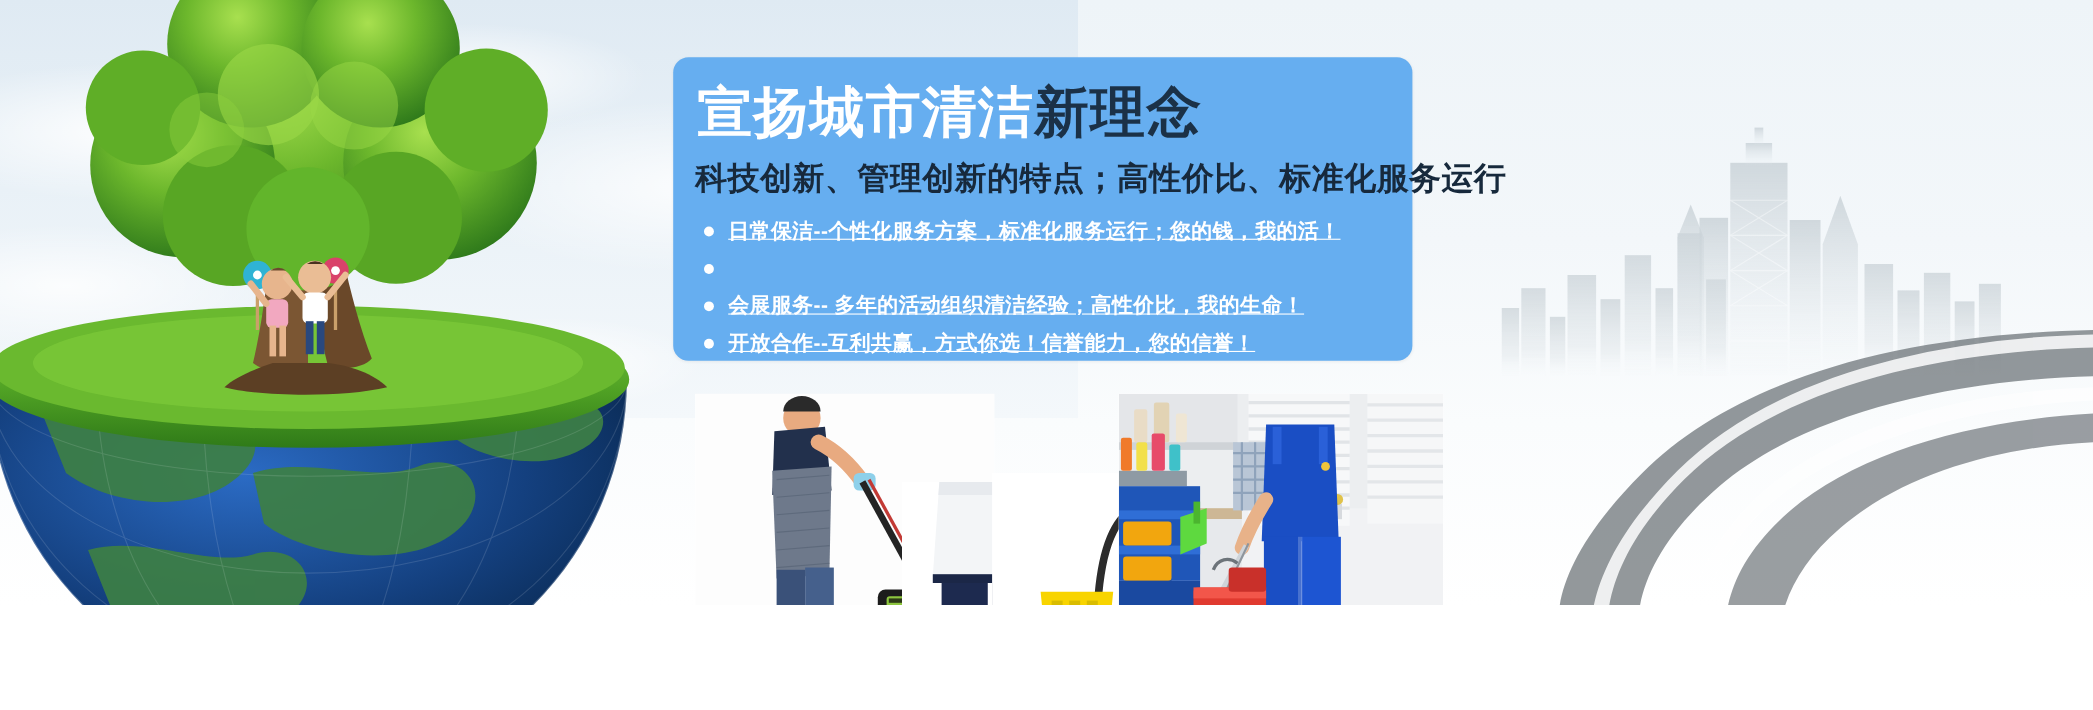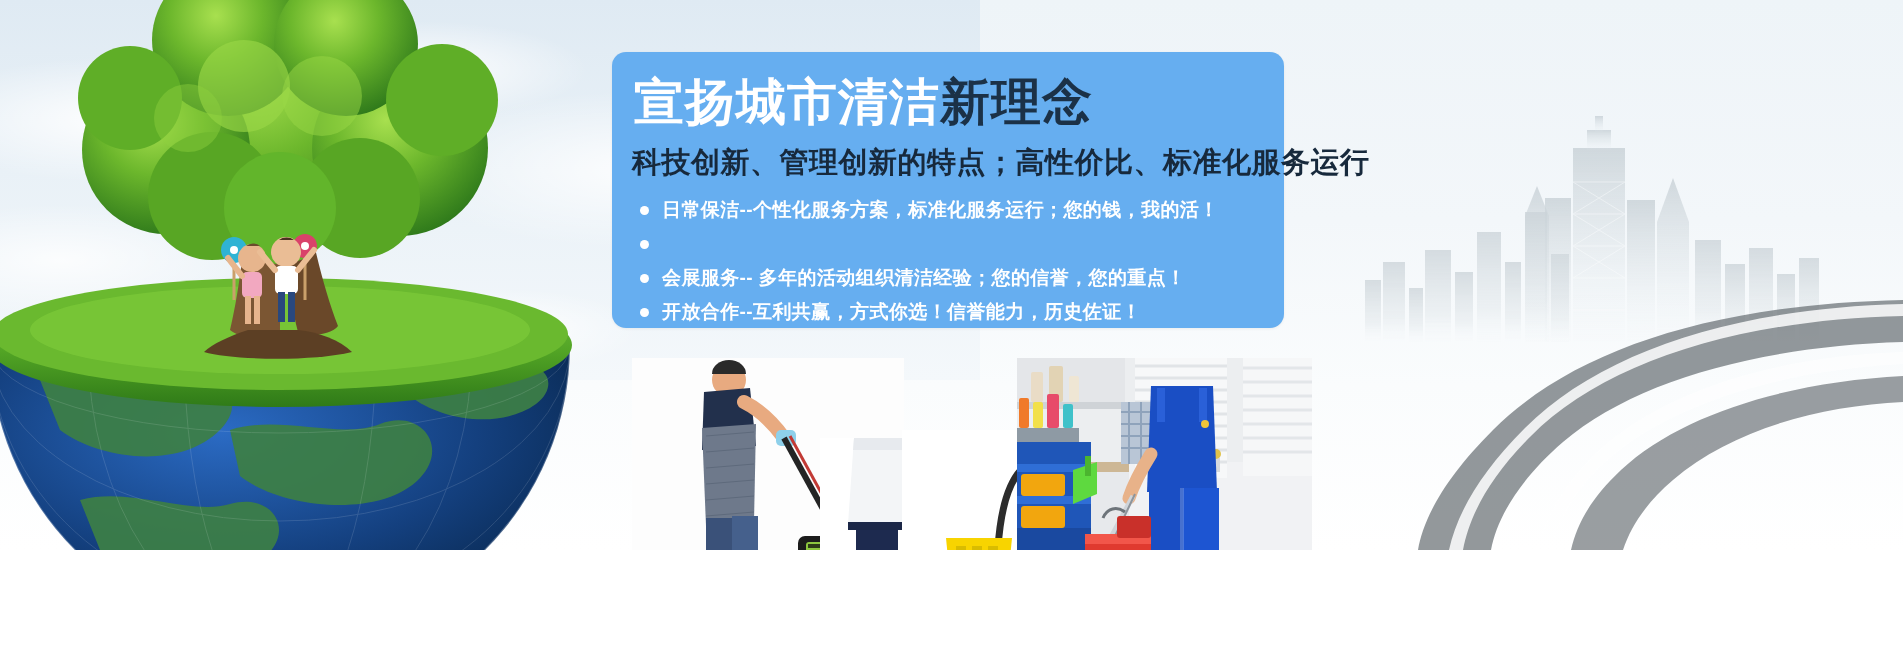--- a/index.html
+++ b/index.html
@@ -67,20 +67,21 @@
     position: absolute; left: 640px; top: 193px;
     width: 740px;
   }
   .bullet {
     display: flex; align-items: center;
     height: 34px;
     color: #ffffff;
     font-size: 19px; font-weight: 700;
     white-space: nowrap;
     letter-spacing: .4px;
+    text-decoration: underline;
   }
   .dot {
     width: 9px; height: 9px; border-radius: 50%;
     background: #ffffff; margin-right: 13px; flex: 0 0 auto;
   }
 
   
   .photos { position: absolute; left: 632px; top: 358px; width: 680px; height: 287px; }
   .photo { position: absolute; overflow: hidden; background: #ffffff; }
 
@@ -267,25 +268,25 @@
   <div class="bullets">
     <div class="bullet">
       <span class="dot"></span>
       <span>日常保洁--个性化服务方案，标准化服务运行；您的钱，我的活！</span>
     </div>
     <div class="bullet">
       <span class="dot"></span>
     </div>
     <div class="bullet">
       <span class="dot"></span>
-      <span>会展服务-- 多年的活动组织清洁经验；您的信誉，您的重点！</span>
+      <span>会展服务-- 多年的活动组织清洁经验；高性价比，我的生命！</span>
     </div>
     <div class="bullet">
       <span class="dot"></span>
-      <span>开放合作--互利共赢，方式你选！信誉能力，历史佐证！</span>
+      <span>开放合作--互利共赢，方式你选！信誉能力，您的信誉！</span>
     </div>
   </div>
 
   <div class="photos">
 
     <div class="photo p1">
       <svg width="272" height="287" viewBox="0 0 272 287">
         <rect x="0" y="0" width="272" height="287" fill="#fdfdfd"></rect>
         <rect x="0" y="255" width="272" height="32" fill="#f3f4f5"></rect>
 

